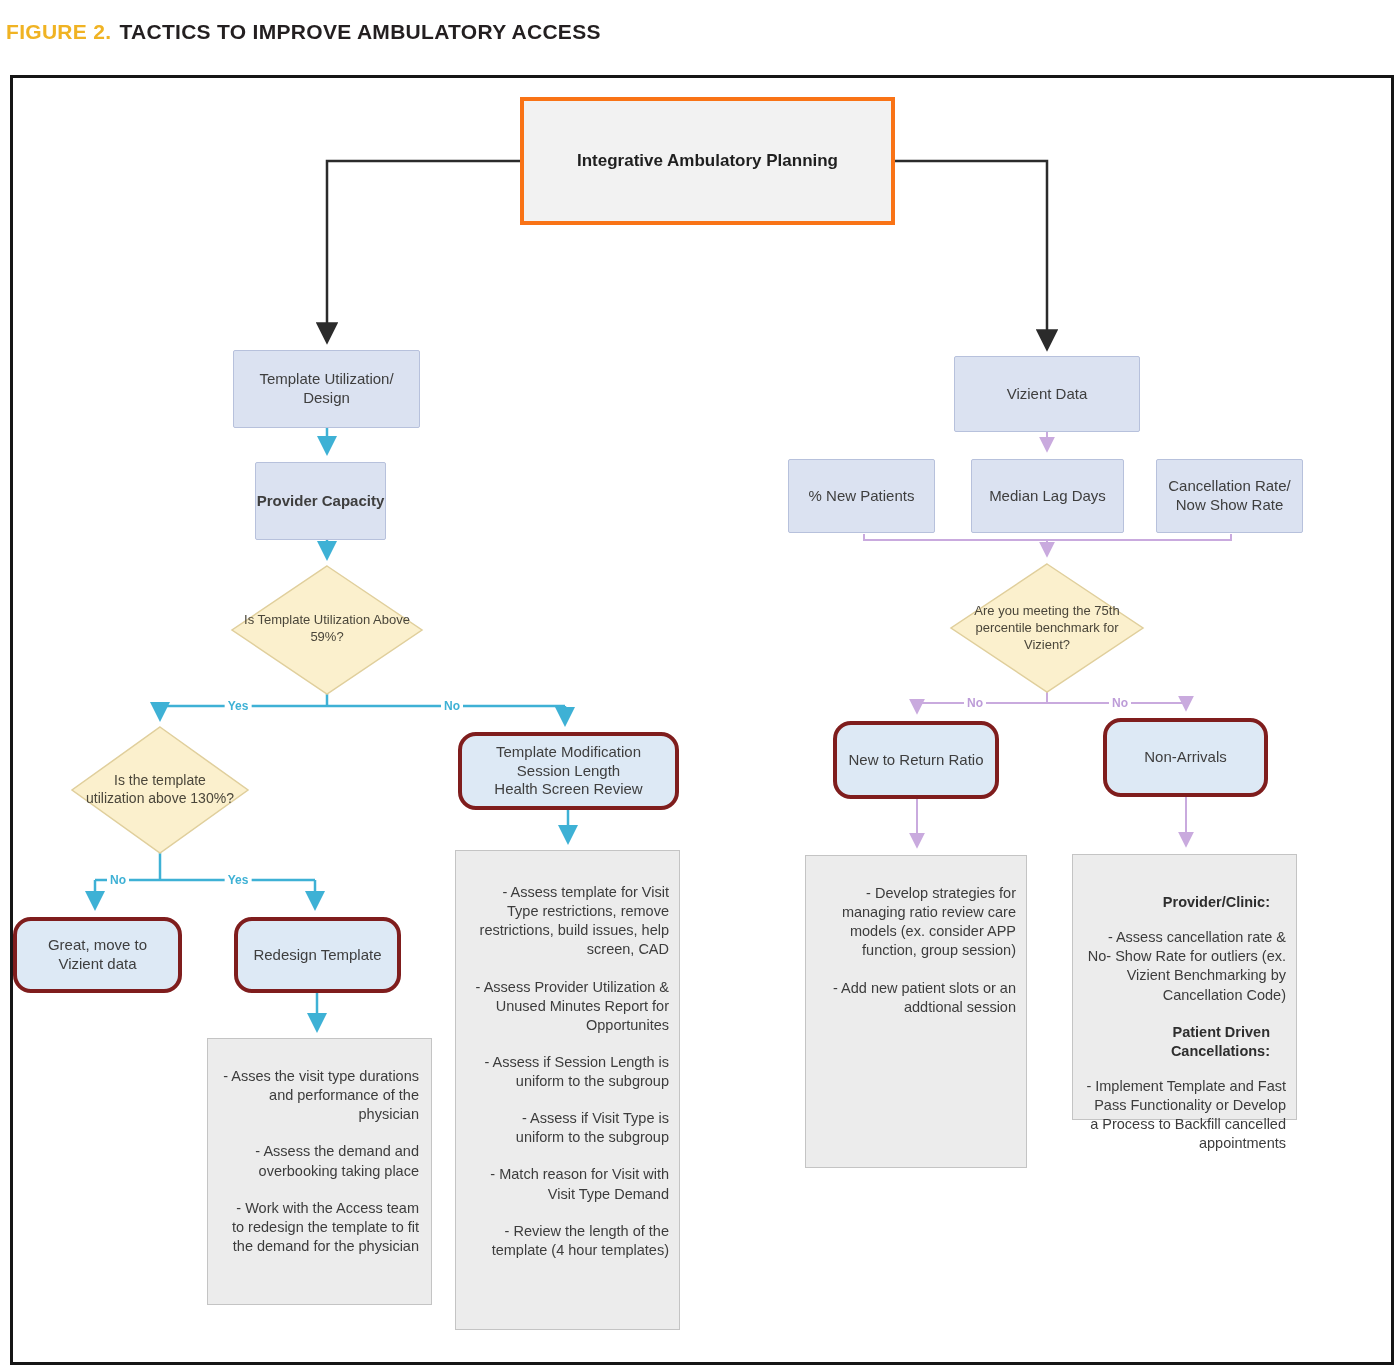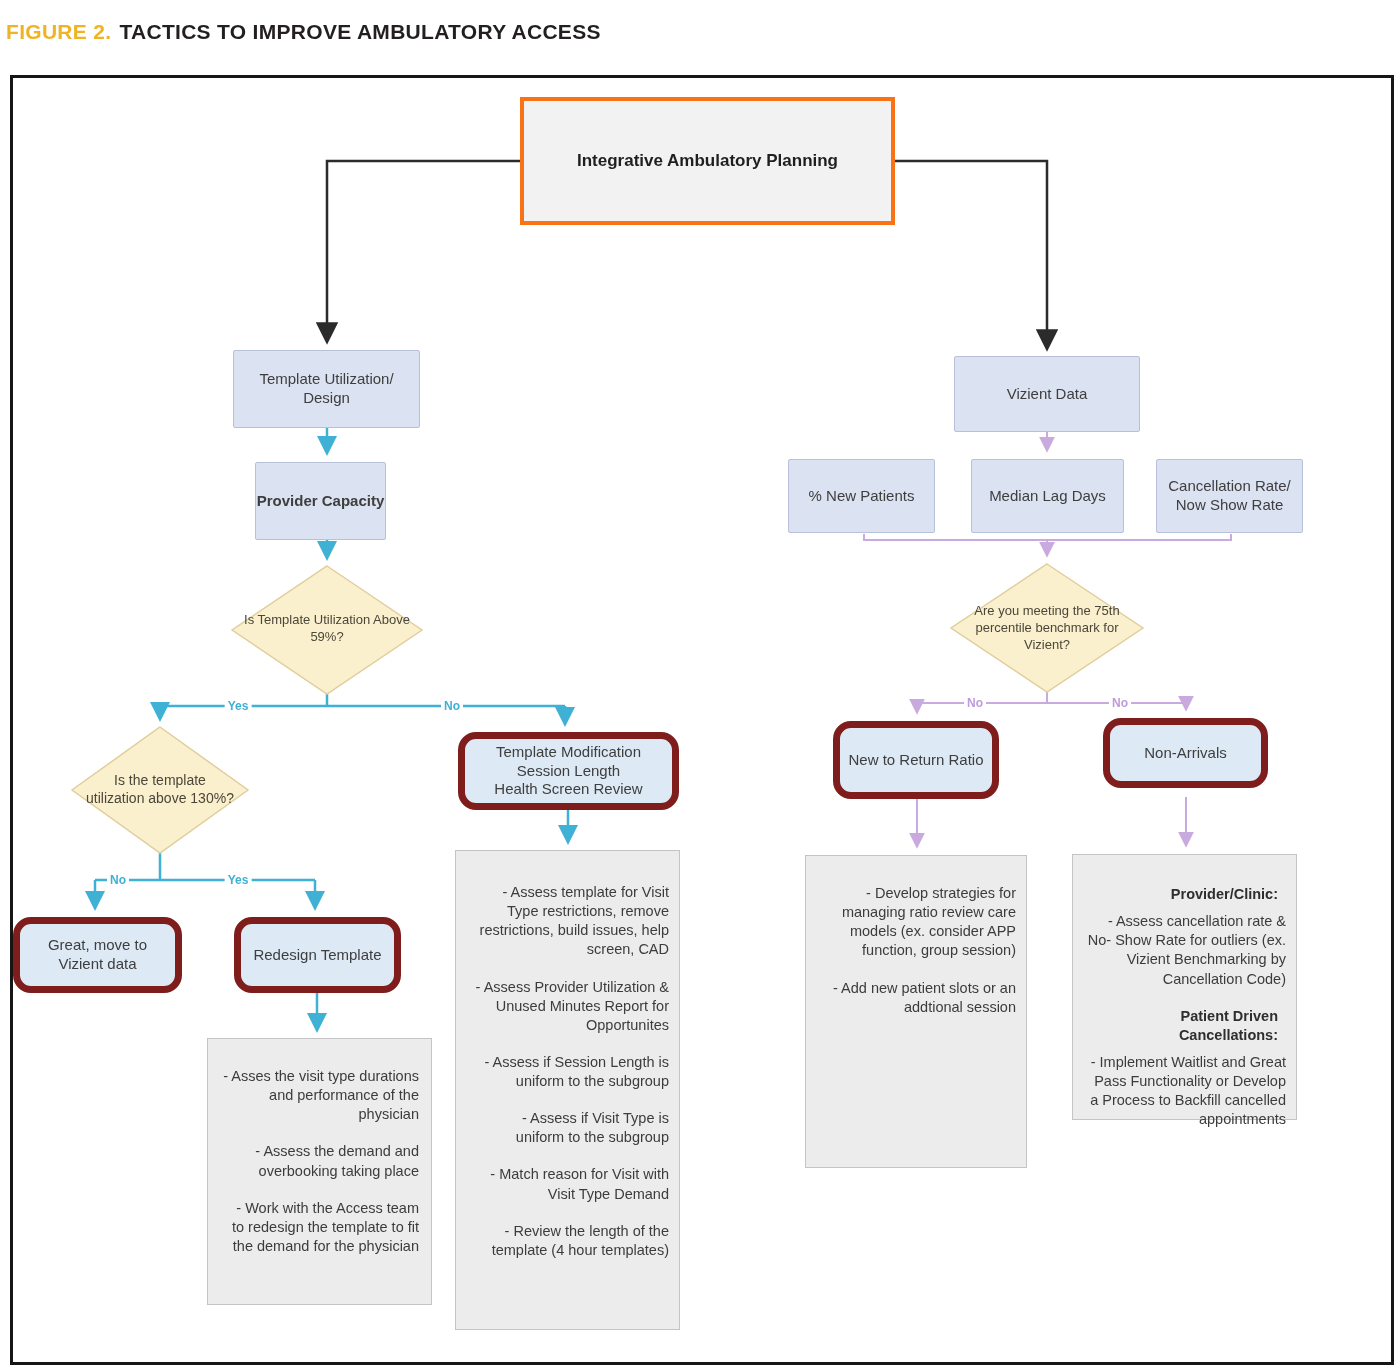--- a/index.html
+++ b/index.html
@@ -11,28 +11,28 @@
   .fig-title .txt{color:#231f20;}
   .fig-border{position:absolute;left:10px;top:75px;width:1378px;height:1284px;
               border:3px solid #161616;z-index:0;background:#fff;}
   svg.wires{position:absolute;left:0;top:0;z-index:1;}
   .node{position:absolute;display:flex;align-items:center;justify-content:center;
         text-align:center;white-space:pre-line;z-index:2;box-sizing:border-box;
         color:#3e3e3e;font-size:15px;line-height:1.25;}
   .box-root{background:#f2f2f2;border:4px solid #f97316;font-weight:bold;
             font-size:17px;color:#1f1f1f;text-align:right;}
   .box-lav{background:#dbe2f1;border:1px solid #b7c1dc;border-radius:2px;}
-  .box-round{background:#dde9f5;border:7px solid #7f1d1d;border-radius:18px;}
+  .box-round{background:#dde9f5;border:4px solid #7f1d1d;border-radius:18px;}
   .dtext{position:absolute;transform:translate(-50%,-50%);text-align:center;
          white-space:pre-line;font-size:13px;line-height:1.3;color:#4a463a;z-index:2;}
   .textbox{position:absolute;background:#ececec;border:1px solid #c4c4c4;z-index:2;
            box-sizing:border-box;color:#3c3c3c;font-size:14.5px;line-height:1.32;
            text-align:right;}
   .textbox p{margin:0 0 18px 0;white-space:pre-line;}
-  .textbox p.tb-h{margin:8px;font-weight:bold;color:#2e2e2e;}
+  .textbox p.tb-h{margin:16px;font-weight:bold;color:#2e2e2e;}
   .edge-label{position:absolute;transform:translate(-50%,-50%);z-index:3;
               background:#ffffff;padding:0 3px;font-size:12px;font-weight:bold;}
   .el-cyan{color:#3eb1d5;}
   .el-purple{color:#bd9cd8;}
 </style>
 </head>
 <body>
 
 <div class="stage">
 
@@ -161,34 +161,34 @@
   </div>
 
   <div class="dtext" style="left:1047px;top:628px;width:185px;">Are you meeting the 75th
 percentile benchmark for
 Vizient?</div>
 
   <div class="node box-round" style="left:833px;top:721px;width:166px;height:78px;">
     <span>New to Return Ratio</span>
   </div>
 
-  <div class="node box-round" style="left:1103px;top:718px;width:165px;height:70px;">
+  <div class="node box-round" style="left:1103px;top:718px;width:165px;height:79px;">
     <span>Non-Arrivals</span>
   </div>
 
   <div class="textbox" style="left:805px;top:855px;width:222px;height:313px;padding:28px 10px 0 14px;">
     <p>- Develop strategies for managing ratio review care models  (ex. consider APP function, group session)</p>
     <p>- Add new patient slots or an addtional session</p>
   </div>
 
   <div class="textbox" style="left:1072px;top:854px;width:225px;height:266px;padding:22px 10px 0 12px;">
     <p class="tb-h">Provider/Clinic:</p>
     <p>- Assess cancellation rate &amp; No- Show Rate for outliers (ex. Vizient Benchmarking by Cancellation Code)</p>
     <p class="tb-h">Patient Driven Cancellations:</p>
-    <p>- Implement Waitlist and Great Pass Functionality or Develop a Process to Backfill cancelled appointments</p>
+    <p>- Implement Template and Fast Pass Functionality or Develop a Process to Backfill cancelled appointments</p>
   </div>
 
   <span class="edge-label el-cyan" style="left:238px;top:706px;">Yes</span>
   <span class="edge-label el-cyan" style="left:452px;top:706px;">No</span>
   <span class="edge-label el-cyan" style="left:118px;top:880px;">No</span>
   <span class="edge-label el-cyan" style="left:238px;top:880px;">Yes</span>
   <span class="edge-label el-purple" style="left:975px;top:703px;">No</span>
   <span class="edge-label el-purple" style="left:1120px;top:703px;">No</span>
 
 </div>

